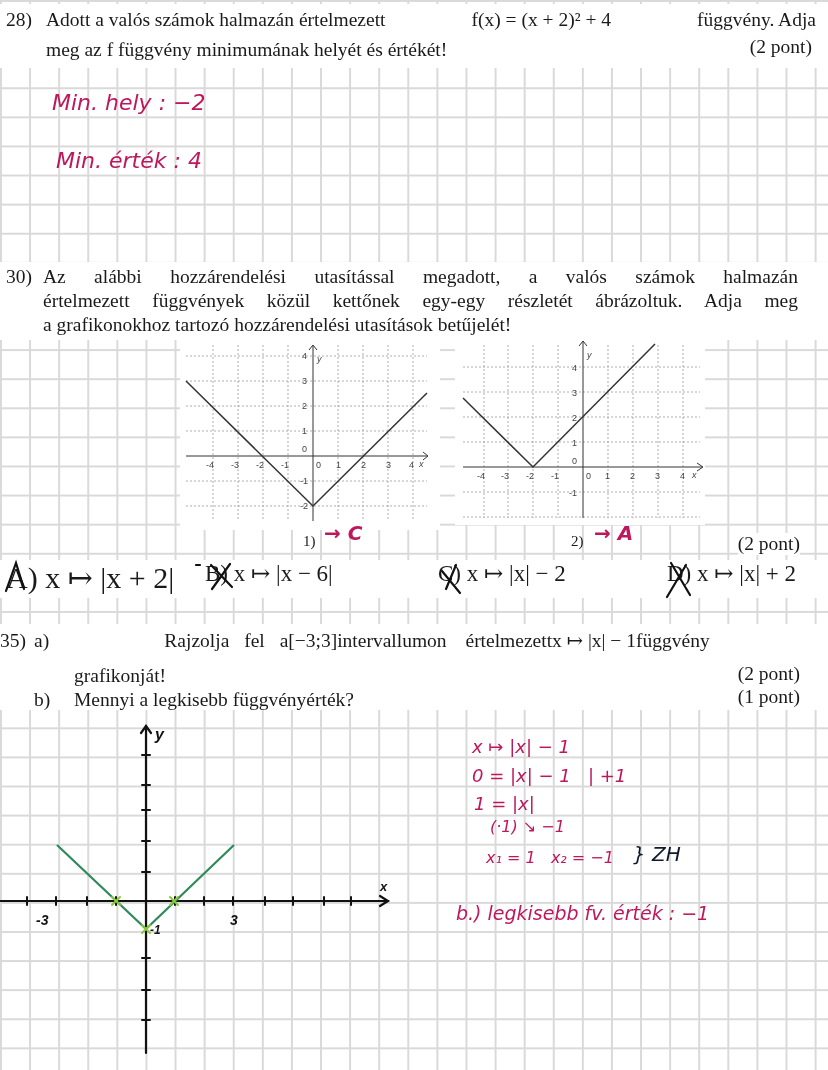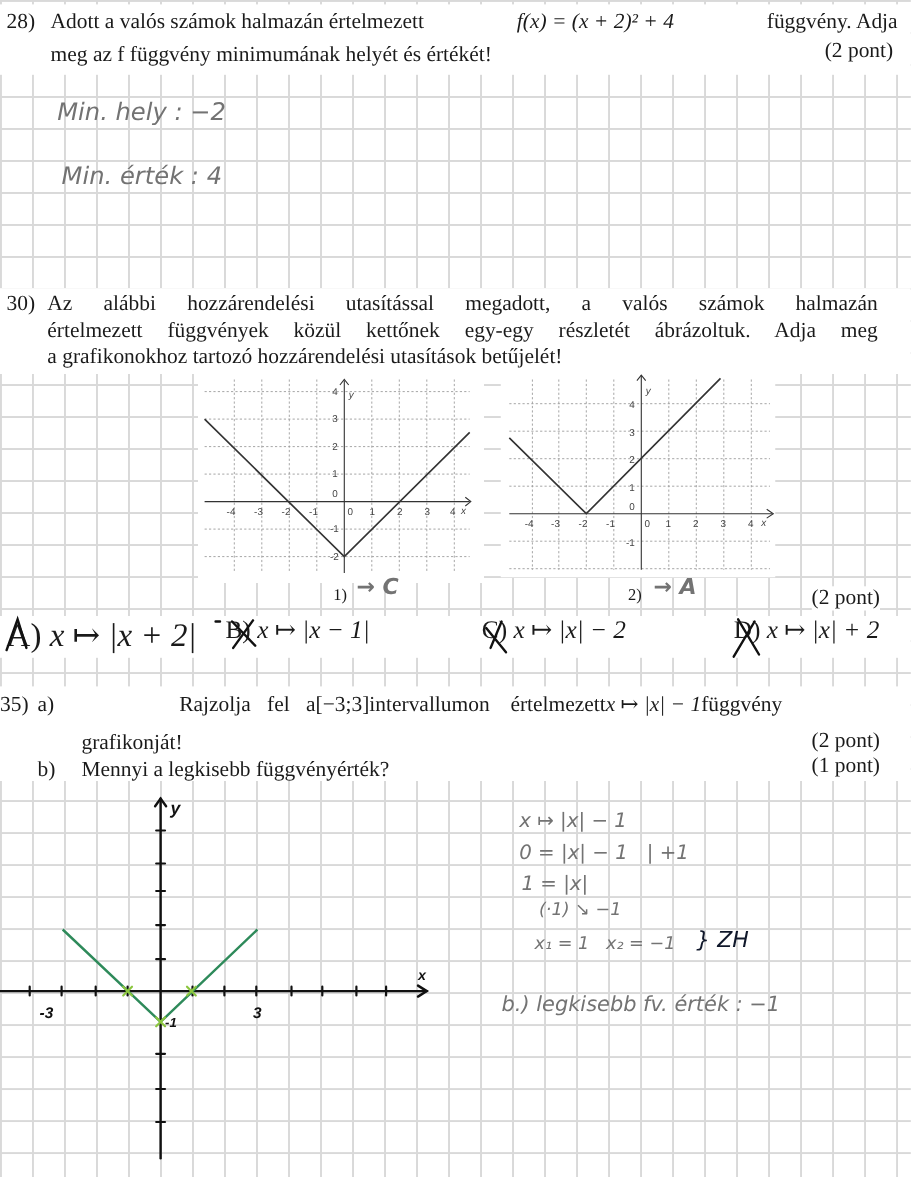--- a/index.html
+++ b/index.html
@@ -10,22 +10,22 @@
       linear-gradient(to right, #d9d9d9 1.5px, transparent 1.5px),
       linear-gradient(to bottom, #d9d9d9 1.5px, transparent 1.5px);
     background-size:29.1px 29.1px;
     background-position:0 0;
     font-family:"Liberation Serif", "DejaVu Serif", serif;
     color:#1a1a1a;
   }
   .abs { position:absolute; }
   .whiteband { position:absolute; left:0; background:#ffffff; }
   .print { font-size:19.5px; line-height:28px; white-space:nowrap; }
-  .math { font-style:italic; }
-  .hand { font-family:"DejaVu Sans", sans-serif; font-style:italic; color:#737373; }
+  .math { }
+  .hand { font-family:"DejaVu Sans", sans-serif; font-style:italic; color:#be185d; }
   .pts { position:absolute; font-size:19.5px; }
   svg text { font-family:"Liberation Sans", sans-serif; }
 </style>
 </head>
 <body>
 
 <div class="whiteband" style="top:4px;height:64px;width:828px;"></div>
 <div class="abs print" style="left:6px;top:6px;">28)</div>
 <div class="abs print" style="left:46px;top:6px;width:770px;display:flex;justify-content:space-between;">
   <span>Adott a valós számok halmazán értelmezett</span>
@@ -137,21 +137,21 @@
 
 <div class="pts" style="right:28px;top:533px;background:#fff;">(2 pont)</div>
 
 <div class="whiteband" style="top:560px;height:38px;width:828px;"></div>
 <div class="abs" style="left:6px;top:560px;font-size:30px;white-space:nowrap;">
   <span style="position:relative;">A)</span>
   <span class="math">x ↦ |x + 2|</span>
 </div>
 <div class="abs" style="left:205px;top:560px;font-size:23px;white-space:nowrap;">
   <span>B)</span>
-  <span class="math">x ↦ |x − 1|</span>
+  <span class="math">x ↦ |x − 6|</span>
 </div>
 <div class="abs" style="left:438px;top:560px;font-size:23px;white-space:nowrap;">
   <span>C)</span>
   <span class="math">x ↦ |x| − 2</span>
 </div>
 <div class="abs" style="left:667px;top:560px;font-size:23px;white-space:nowrap;">
   <span>D)</span>
   <span class="math">x ↦ |x| + 2</span>
 </div>
 

